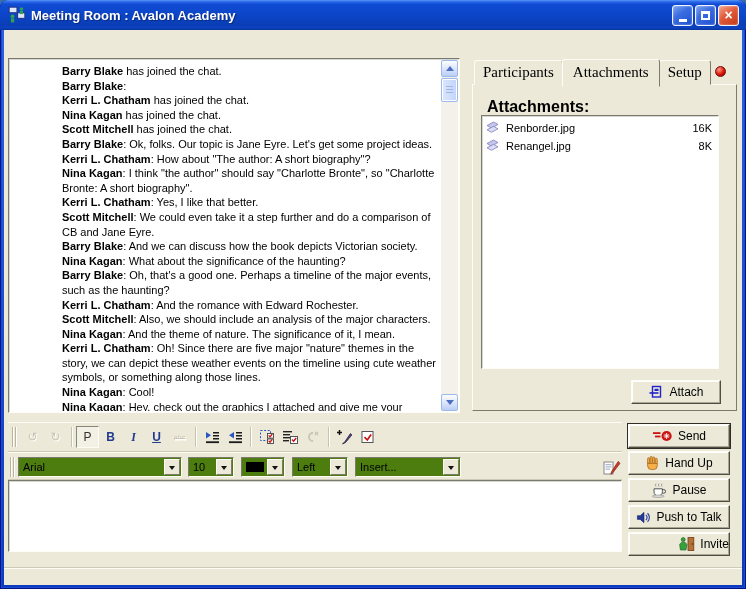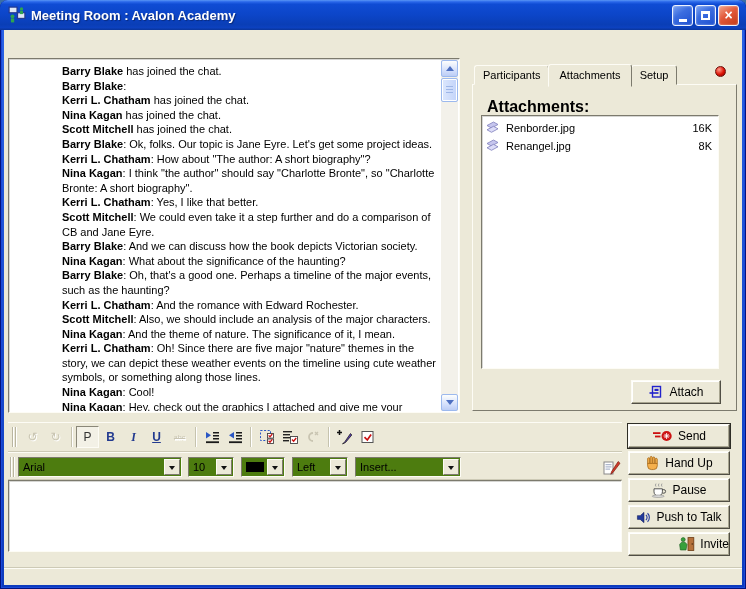--- a/index.html
+++ b/index.html
@@ -49,22 +49,22 @@
   .sbtn.up { top:0; } .sbtn.down { bottom:0; }
   .tri-up { width:0; height:0; border:4px solid transparent; border-bottom:5px solid #4d6fc1; margin-top:-4px; }
   .tri-down { width:0; height:0; border:4px solid transparent; border-top:5px solid #4d6fc1; margin-bottom:-4px; }
   .sthumb { position:absolute; left:0; top:18px; width:17px; height:24px; border-radius:2px; border:1px solid #9cb9ee;
     background:linear-gradient(90deg,#dce7fd,#c3d4fa); box-shadow:inset 0 0 0 1px #fff; }
   .sthumb:after { content:""; display:block; margin:7px auto 0; width:7px; height:8px;
     background:repeating-linear-gradient(180deg,#9db6e8 0 1px,transparent 1px 3px); }
 
   
   .tabs { position:absolute; left:470px; top:33px; height:22px; display:flex; align-items:flex-end; z-index:3; }
-  .tab { font-size:11px; padding:3px 8px 3px; background:#ece9d8; border:1px solid; border-color:#fdfcf5 #7c7a6d #ece9d8 #fdfcf5;
-    border-radius:3px 3px 0 0; position:relative; margin-right:-1px; cursor:default; }
+  .tab { font-size:15px; padding:3px 8px 3px; background:#ece9d8; border:1px solid; border-color:#fdfcf5 #7c7a6d #ece9d8 #fdfcf5;
+    border-radius:3px 3px 0 0; position:relative; margin-right:-1px; cursor:default;font-family:Liberation Serif, serif; }
   .tab.active { padding:4px 10px 5px; margin-bottom:-2px; z-index:4; }
   .panel { position:absolute; left:468px; top:54px; width:265px; height:327px; background:#ece9d8; z-index:2; }
   .status-dot { position:absolute; left:711px; top:36px; width:11px; height:11px; border-radius:50%;
     background:radial-gradient(circle at 35% 30%, #ff9c8c, #dd1406 55%, #7c0000); border:1px solid #6e100a; z-index:5; }
   .attach-label { position:absolute; left:14px; top:13px; font-size:16px; font-weight:bold; }
   .file-list { position:absolute; left:8px; top:30px; width:238px; height:254px; padding:3px 2px; }
   .file-row { display:flex; align-items:center; gap:4px; padding:1px 4px 1px 2px; font-size:11px; }
   .file-row .fname { flex:1; }
   .file-row .fsize { text-align:right; }
   .attach-btn { position:absolute; right:15px; bottom:6px; width:90px; height:24px; }

